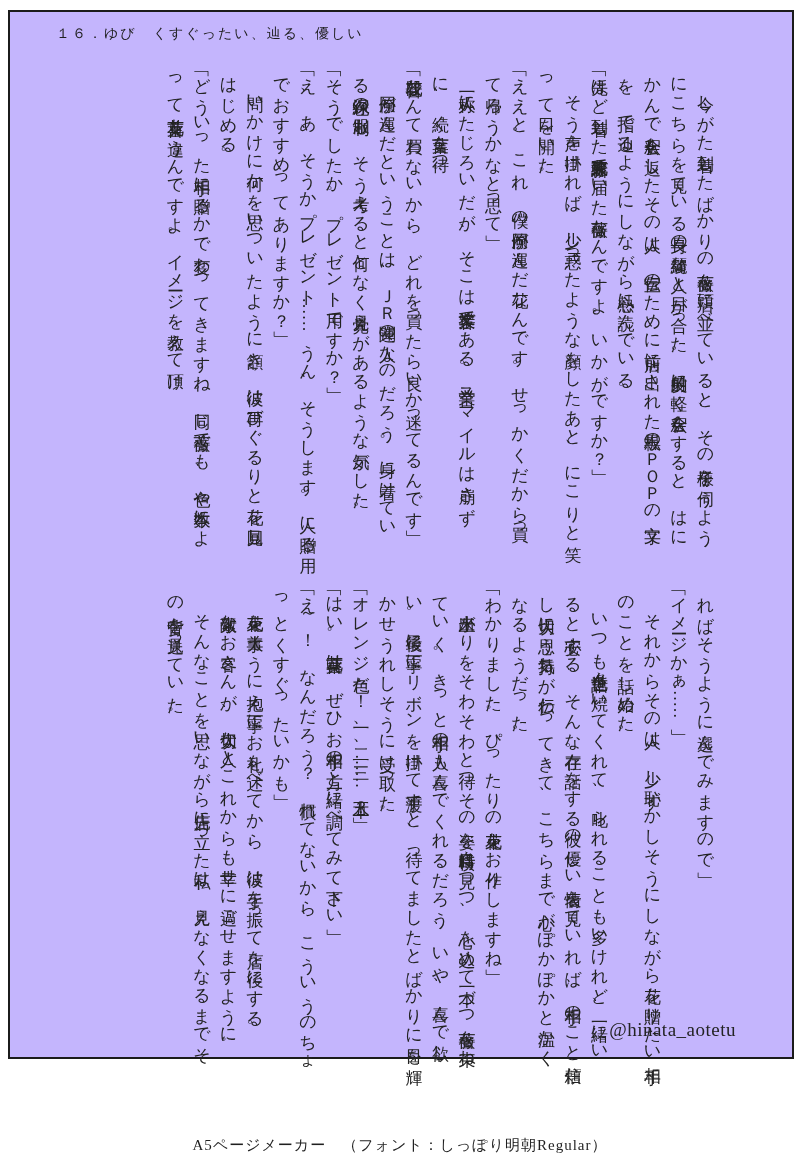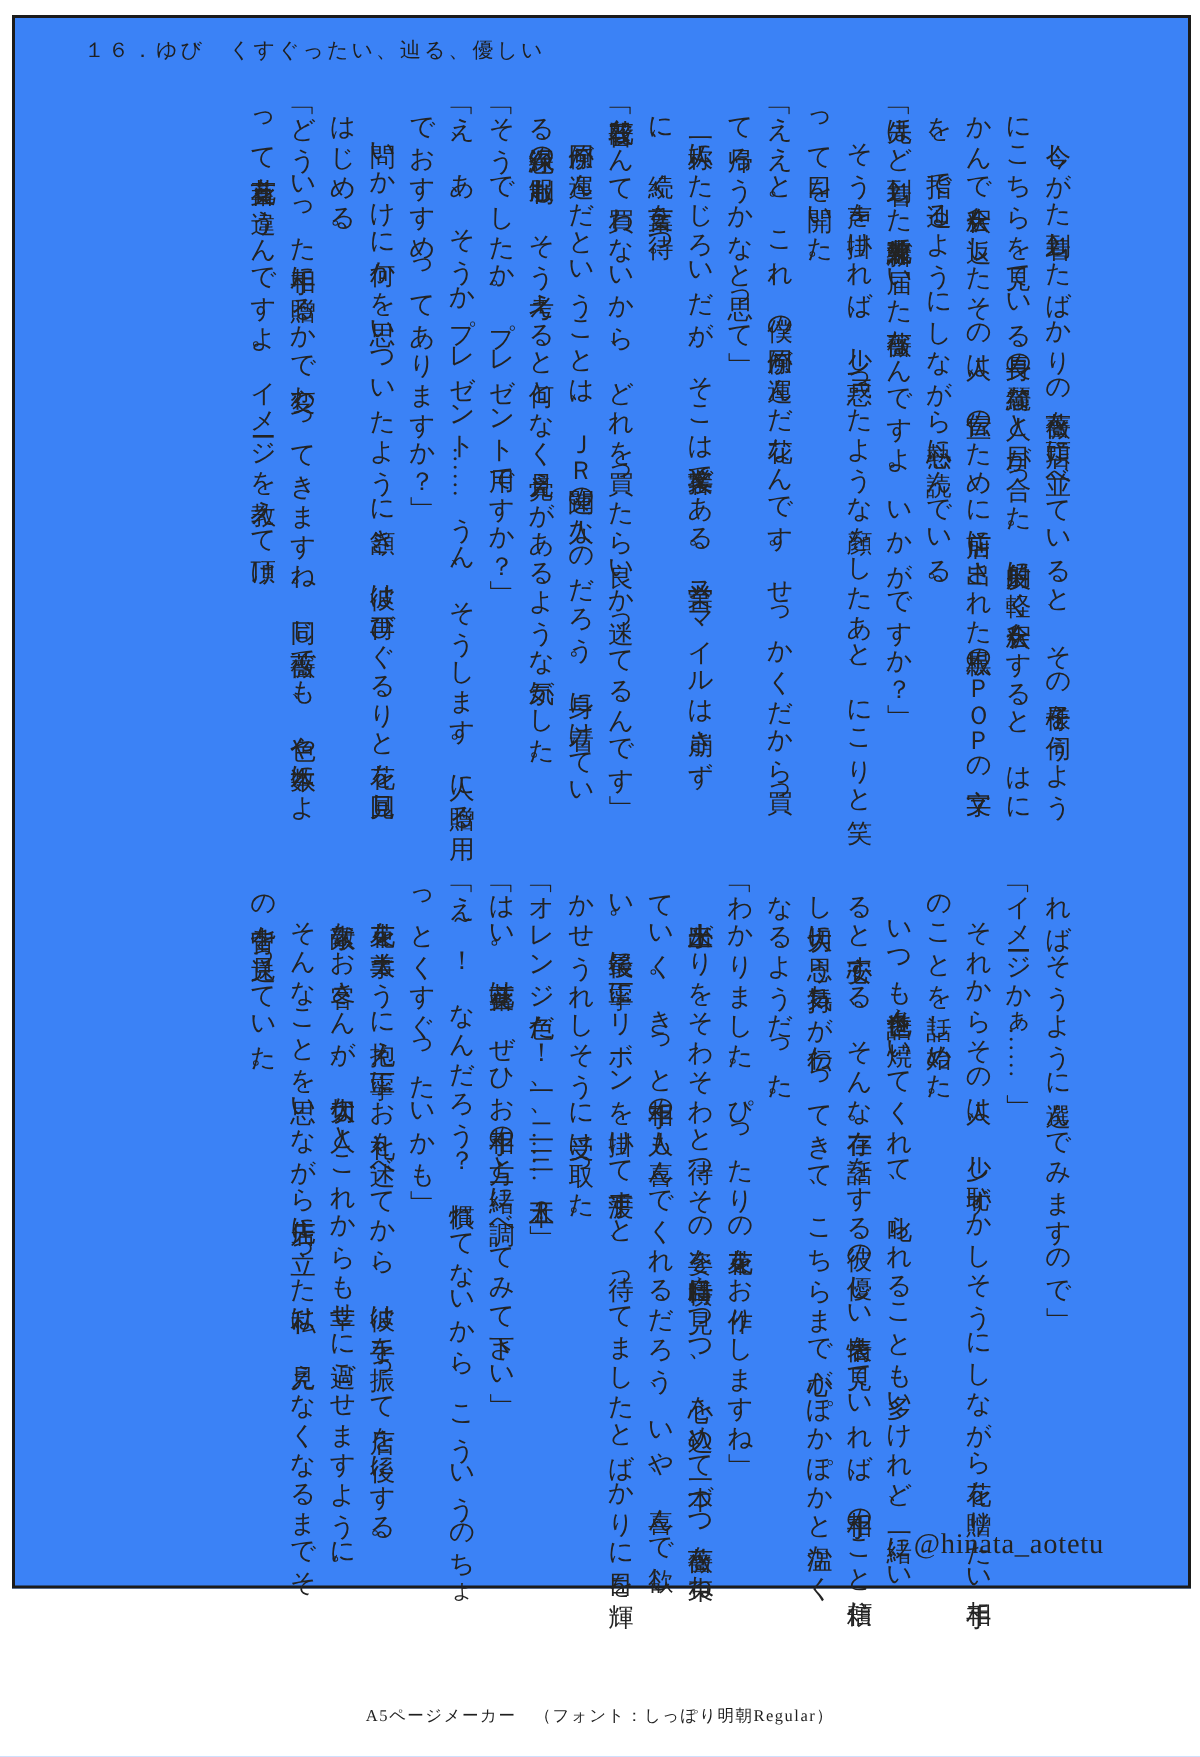--- a/index.html
+++ b/index.html
@@ -15,21 +15,21 @@
     color: #1f1f1f;
   }
   .page {
     position: absolute;
     left: 8px;
     top: 10px;
     width: 786px;
     height: 1049px;
     box-sizing: border-box;
     border: 2px solid #1b1b1b;
-    background: #3b82f6;
+    background: #c4b5fd;
   }
   .page-header {
     position: absolute;
     top: 13px;
     left: 46px;
     font-size: 14px;
     letter-spacing: 2px;
     white-space: nowrap;
     color: #1f1f1f;
   }
@@ -60,21 +60,21 @@
     font-size: 19px;
     letter-spacing: 0.5px;
     color: #232323;
   }
   .caption {
     position: absolute;
     top: 1136px;
     left: 0;
     width: 800px;
     text-align: center;
-    font-size: 11px;
+    font-size: 15px;
     letter-spacing: 1px;
     color: #1f1f1f;
   }
 </style>
 </head>
 <body>
 
 <div class="page">
   <div class="page-header">１６．ゆび　くすぐったい、辿る、優しい</div>
 

